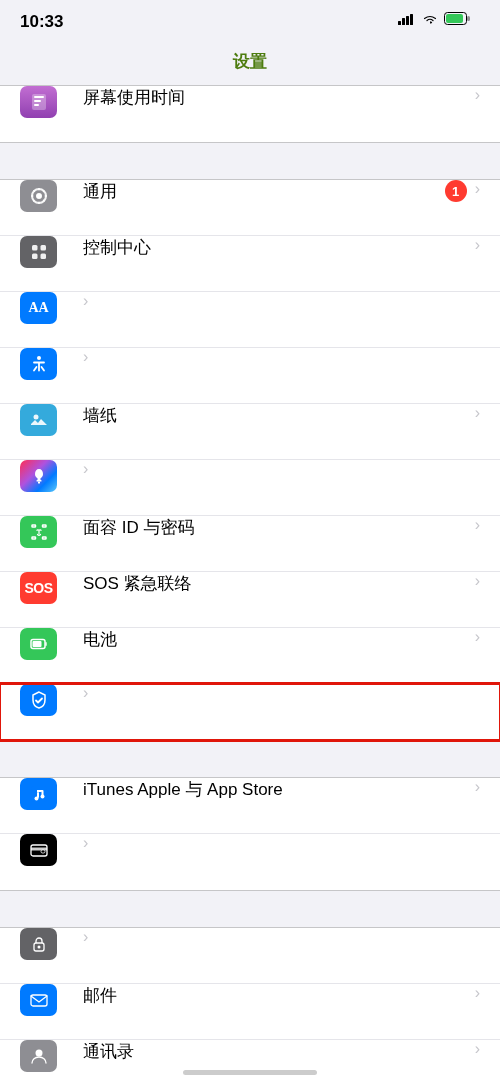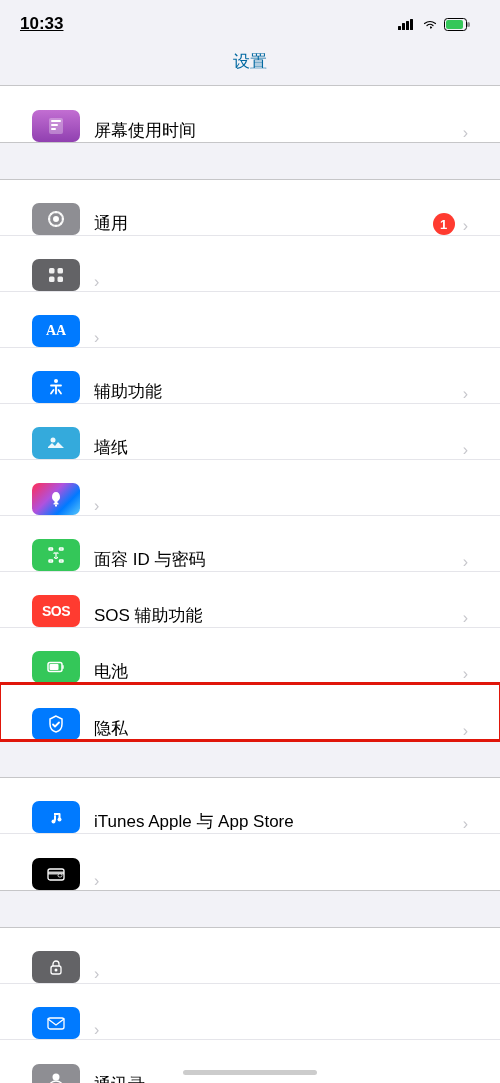--- a/index.html
+++ b/index.html
@@ -10,85 +10,84 @@
       background: #f2f2f7;
       font-family: -apple-system, 'PingFang SC', 'Helvetica Neue', sans-serif;
       color: #000;
       overflow-x: hidden;
     }
 
     
     .status-bar {
       display: flex;
       justify-content: space-between;
-      align-items: center;
+      align-items: flex-start;
       padding: 12px 29px 8px 20px;
       background: #f2f2f7;
       height: 44px;
-      text-decoration: underline;
     }
     .status-time {
       font-size: 17px;
       font-weight: 600;
       color: #000;
     }
     .status-icons {
       display: flex;
       align-items: center;
       gap: 6px;
     }
 
     
     .page-header {
       text-align: center;
       padding: 6px 0 12px 0;
       background: #f2f2f7;
     }
     .page-title {
       font-size: 17px;
-      font-weight: 400;
-      color: #0369a1;
+      font-weight: 700;
+      color: #4d7c0f;
     }
     .section-gap {
       height: 36px;
       background: #f2f2f7;
     }
 
     .list-group {
       background: #fff;
       border-top: 0.5px solid #c6c6c8;
       border-bottom: 0.5px solid #c6c6c8;
     }
 
     .list-item {
       display: flex;
-      align-items: flex-end;
-      padding: 0 32px;
+      align-items: flex-start;
+      padding: 0 20px;
       height: 56px;
       background: #fff;
       border-bottom: 0.5px solid #e5e5ea;
       position: relative;
       cursor: pointer;
     }
     .list-item:last-child {
       border-bottom: none;
     }
 
     .list-item.highlighted {
       background: #fff;
       outline: 3px solid #e0160a;
       outline-offset: -1px;
       z-index: 2;
     }
 
     .item-icon {
-      width: 48px;
+      width: 37px;
       height: 32px;
       border-radius: 7px;
-      margin-right: 14px;
+      margin-right: 26px;
       flex-shrink: 0;
       display: flex;
       align-items: center;
       justify-content: center;
       font-size: 18px;
     }
 
     .item-label {
       flex: 1;
       font-size: 17px;
@@ -203,38 +202,38 @@
 
   <div class="list-item">
     <div class="item-icon" style="background:#636366;">
       <svg width="20" height="20" viewBox="0 0 20 20" fill="white">
         <rect x="3" y="3" width="5.5" height="5.5" rx="1.5" fill="white" opacity="0.9"></rect>
         <rect x="11.5" y="3" width="5.5" height="5.5" rx="1.5" fill="white" opacity="0.9"></rect>
         <rect x="3" y="11.5" width="5.5" height="5.5" rx="1.5" fill="white" opacity="0.9"></rect>
         <rect x="11.5" y="11.5" width="5.5" height="5.5" rx="1.5" fill="white" opacity="0.9"></rect>
       </svg>
     </div>
+    <span class="item-label">控制中心</span>
     <span class="chevron">›</span>
   </div>
 
   <div class="list-item">
     <div class="item-icon" style="background:#007aff;">
       <span style="color:white;font-size:14px;font-weight:700;font-family:serif;">AA</span>
     </div>
     <span class="chevron">›</span>
   </div>
 
   <div class="list-item">
     <div class="item-icon" style="background:#007aff;">
       <svg width="20" height="20" viewBox="0 0 20 20" fill="white">
         <circle cx="10" cy="4" r="2" fill="white"></circle>
         <path d="M5 8.5h10M10 8.5v8M7.5 13l-2.5 3.5M12.5 13l2.5 3.5" stroke="white" stroke-width="1.8" stroke-linecap="round" fill="none"></path>
       </svg>
     </div>
-    <span class="item-label">辅助功能</span>
     <span class="chevron">›</span>
   </div>
 
   <div class="list-item">
     <div class="item-icon" style="background:#34aadc;">
       <svg width="20" height="20" viewBox="0 0 20 20" fill="white">
         <circle cx="7" cy="7" r="2.5" fill="white" opacity="0.9"></circle>
         <path d="M2 14l4-4 3 3 3-4 6 6H2z" fill="white" opacity="0.9"></path>
       </svg>
     </div>
@@ -266,21 +265,21 @@
       </svg>
     </div>
     <span class="item-label">面容 ID 与密码</span>
     <span class="chevron">›</span>
   </div>
 
   <div class="list-item">
     <div class="item-icon" style="background:#ff3b30;">
       <span style="color:white;font-size:14px;font-weight:800;letter-spacing:-0.5px;">SOS</span>
     </div>
-    <span class="item-label">SOS 辅助功能</span>
+    <span class="item-label">SOS 紧急联络</span>
     <span class="chevron">›</span>
   </div>
 
   <div class="list-item">
     <div class="item-icon" style="background:#34c759;">
       <svg width="20" height="20" viewBox="0 0 20 20" fill="white">
         <rect x="2" y="5.5" width="14" height="9" rx="2" stroke="white" stroke-width="1.5" fill="none"></rect>
         <rect x="16" y="8" width="2" height="4" rx="1" fill="white" opacity="0.7"></rect>
         <rect x="3.5" y="7" width="9" height="6" rx="1" fill="white"></rect>
       </svg>
@@ -289,21 +288,20 @@
     <span class="chevron">›</span>
   </div>
 
   <div class="list-item highlighted">
     <div class="item-icon" style="background:#007aff;">
       <svg width="20" height="20" viewBox="0 0 20 20" fill="white">
         <path d="M10 2L4 5v5c0 4 2.5 7 6 8 3.5-1 6-4 6-8V5L10 2z" fill="none" stroke="white" stroke-width="1.5"></path>
         <path d="M7 10.5l2 2 4-4" stroke="white" stroke-width="1.8" fill="none" stroke-linecap="round" stroke-linejoin="round"></path>
       </svg>
     </div>
-    <span class="item-label">隐私</span>
     <span class="chevron">›</span>
   </div>
 
 </div>
 
 <div class="section-gap"></div>
 
 <div class="list-group">
 
   <div class="list-item">
@@ -349,20 +347,21 @@
     <span class="chevron">›</span>
   </div>
 
   <div class="list-item">
     <div class="item-icon" style="background:#007aff;">
       <svg width="20" height="20" viewBox="0 0 20 20" fill="white">
         <rect x="2" y="5" width="16" height="11" rx="2" fill="none" stroke="white" stroke-width="1.3"></rect>
         <path d="M2 6l8 6 8-6" stroke="white" stroke-width="1.3" fill="none" stroke-linecap="round"></path>
       </svg>
     </div>
+    <span class="item-label">邮件</span>
     <span class="chevron">›</span>
   </div>
 
   <div class="list-item" style="border-bottom:none;">
     <div class="item-icon" style="background:#8e8e93;">
       <svg width="20" height="20" viewBox="0 0 20 20" fill="white">
         <circle cx="10" cy="7" r="3.5" fill="white"></circle>
         <path d="M3 17c0-3.5 3-6 7-6s7 2.5 7 6" stroke="white" stroke-width="1.3" fill="none" stroke-linecap="round"></path>
       </svg>
     </div>

